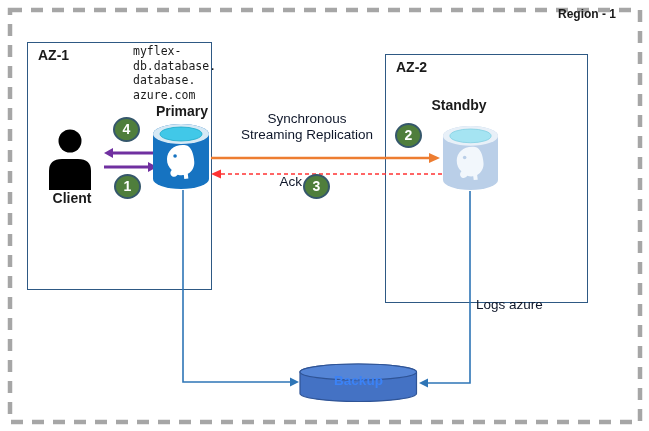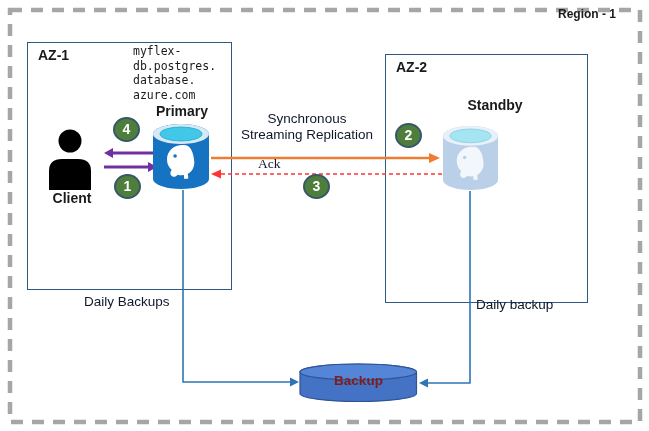--- a/index.html
+++ b/index.html
@@ -4,41 +4,41 @@
 <style>
   html,body{margin:0;padding:0;background:#fff;}
   .canvas{
     position:relative;width:649px;height:431px;background:#ffffff;overflow:hidden;
     font-family:"Liberation Sans",sans-serif;color:#1a1a1a;
   }
   .layer{position:absolute;left:0;top:0;pointer-events:none;}
   .zone{
     position:absolute;border:1.5px solid #2E5984;background:transparent;box-sizing:border-box;
   }
-  .zone-az1{left:27px;top:42px;width:205px;height:248px;}
+  .zone-az1{left:27px;top:42px;width:185px;height:248px;}
   .zone-az2{left:385px;top:54px;width:203px;height:249px;}
   .zone-label{position:absolute;left:10px;top:4px;font-weight:bold;font-size:14px;}
   .region-label{position:absolute;left:558px;top:7px;width:80px;font-weight:bold;font-size:12px;text-align:left;}
   .hostname{
     position:absolute;left:133px;top:44px;font-family:"DejaVu Sans Mono",monospace;
     font-size:11.5px;line-height:14.5px;white-space:pre-line;
   }
   .node-label{position:absolute;font-weight:bold;font-size:14px;text-align:center;}
   .label-primary{left:145px;top:103px;width:74px;}
-  .label-standby{left:458px;top:97px;width:74px;}
+  .label-standby{left:422px;top:97px;width:74px;}
   .label-client{left:37px;top:190px;width:70px;}
-  .label-backup{left:299px;top:373px;width:119px;color:#7f1d1d;font-size:13.5px;}
+  .label-backup{left:299px;top:373px;width:119px;color:#3b82f6;font-size:13.5px;}
   .icon{position:absolute;}
   .icon-primary{left:152px;top:123px;}
   .icon-standby{left:442px;top:125px;}
   .icon-client{left:47px;top:129px;}
   .icon-backup{left:299px;top:363px;}
   .edge-label{position:absolute;font-size:13.5px;line-height:16px;color:#0f172a;}
   .label-replication{left:227px;top:111px;width:160px;text-align:center;white-space:pre-line;}
-  .label-ack{left:258px;top:156px;width:44px;text-align:left;font-family:Liberation Serif, serif;}
+  .label-ack{left:258px;top:174px;width:44px;text-align:right;}
   .label-daily{left:84px;top:294px;}
   .label-logs{left:476px;top:297px;}
   .badge{
     position:absolute;width:27px;height:25px;box-sizing:border-box;border-radius:50%;
     background:#4F7E3C;border:2px solid #35576B;color:#fff;font-weight:bold;font-size:14px;
     line-height:21px;text-align:center;
   }
   .badge-1{left:114px;top:174px;}
   .badge-2{left:395px;top:123px;}
   .badge-3{left:303px;top:174px;}
@@ -84,21 +84,21 @@
 
     <g>
       <polyline points="470,191 470,383 428,383" fill="none" stroke="#2E75B6" stroke-width="1.6"></polyline>
       <polygon points="428,378.5 428,387.5 419,383" fill="#2E75B6"></polygon>
     </g>
   </svg>
 
   <div class="region-label">Region - 1</div>
 
   <div class="hostname">myflex-
-db.postgres.
+db.database.
 database.
 azure.com</div>
 
   <svg class="icon icon-client" width="48" height="62" viewBox="0 0 48 62">
     <circle cx="23" cy="12" r="11.5" fill="#000000"></circle>
     <path d="M2 61 L2 42 Q2 30 15 30 L31 30 Q44 30 44 42 L44 61 Z" fill="#000000"></path>
   </svg>
   <div class="node-label label-client">Client</div>
 
   <div class="node-label label-primary">Primary</div>
@@ -125,21 +125,20 @@
 
   <svg class="icon icon-backup" width="119" height="40" viewBox="0 0 119 40">
     <path d="M1 9 A58.25 8 0 0 1 117.5 9 L117.5 30.5 A58.25 8 0 0 1 1 30.5 Z" fill="#4472C4" stroke="#2F5496" stroke-width="1.2"></path>
     <ellipse cx="59.25" cy="9" rx="58.25" ry="8" fill="#5585D6" stroke="#2F5496" stroke-width="1.2"></ellipse>
   </svg>
   <div class="node-label label-backup">Backup</div>
 
   <div class="edge-label label-replication">Synchronous
 Streaming Replication</div>
   <div class="edge-label label-ack">Ack</div>
-  <div class="edge-label label-daily">Daily Backups</div>
-  <div class="edge-label label-logs">Daily backup</div>
+  <div class="edge-label label-logs">Logs azure</div>
 
   <div class="badge badge-4">4</div>
   <div class="badge badge-1">1</div>
   <div class="badge badge-2">2</div>
   <div class="badge badge-3">3</div>
 
 </div>
 
 </body></html>

